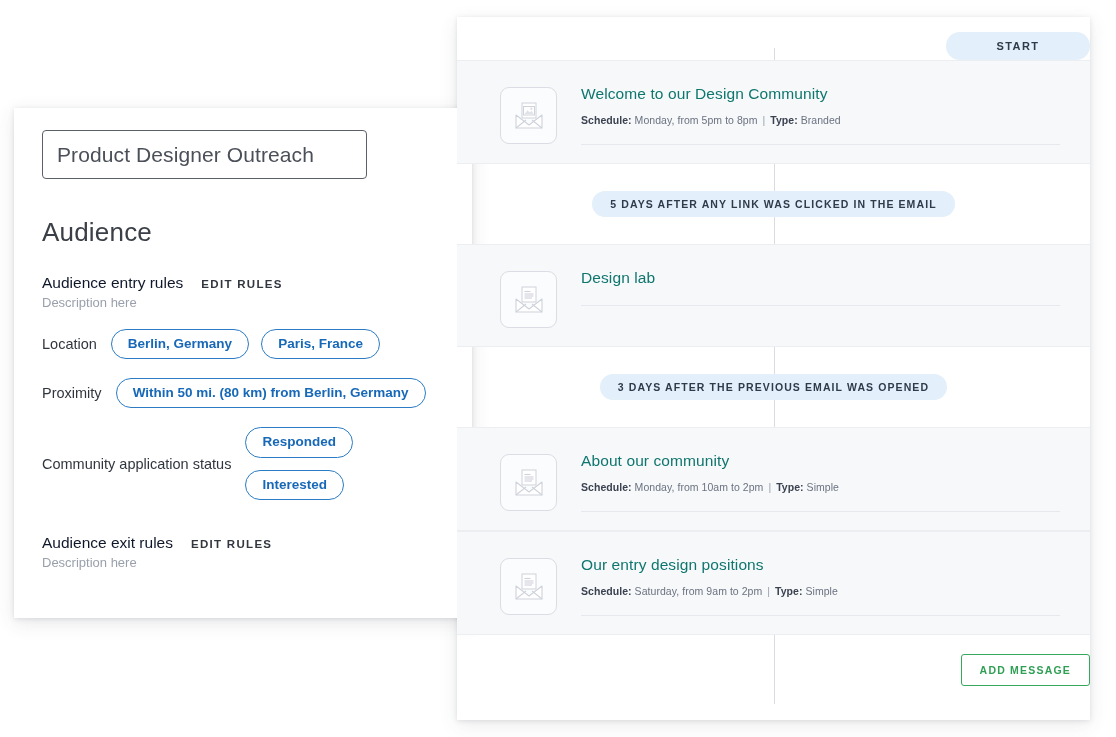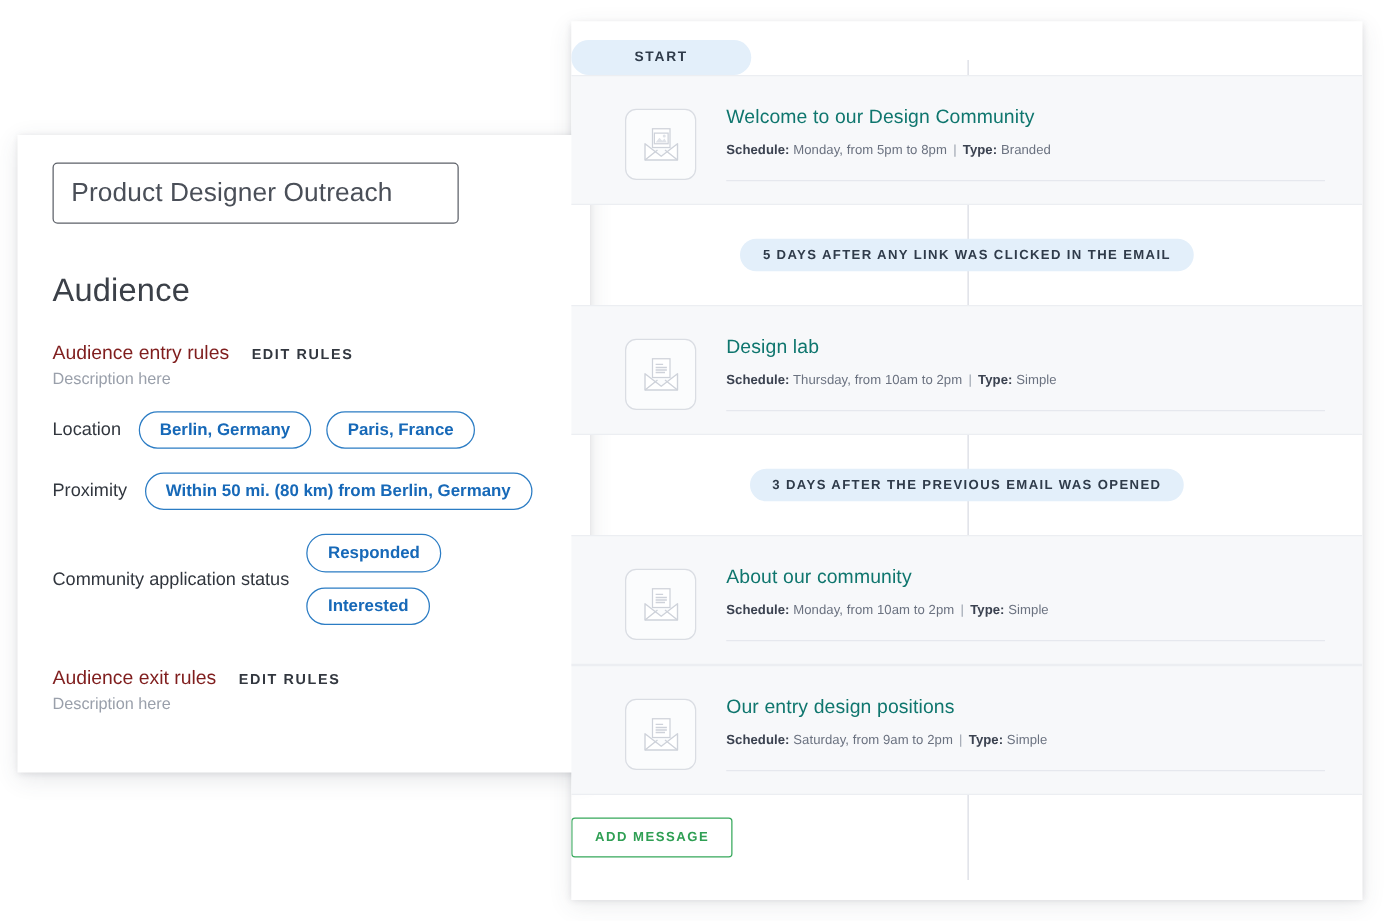--- a/index.html
+++ b/index.html
@@ -30,21 +30,21 @@
     box-shadow: 0 1px 5px rgba(60,64,80,0.13), 0 5px 18px rgba(60,64,80,0.10);
     overflow: hidden;
   }
 
   .flow-inner {
     position: relative;
     width: 100%;
     height: 100%;
     display: flex;
     flex-direction: column;
-    align-items: flex-start;
+    align-items: flex-end;
   }
 
   
   .connector {
     position: absolute;
     left: 50%;
     width: 1px;
     background: #d9dce3;
     z-index: 0;
   }
@@ -184,21 +184,21 @@
   }
 
   .rules-head {
     display: flex;
     align-items: baseline;
     gap: 18px;
     margin-top: 26px;
   }
   .rules-head-label {
     font-size: 15.5px;
-    color: #7f1d1d;
+    color: #0f172a;
   }
   .edit-rules {
     font-size: 11.5px;
     font-weight: bold;
     color: #32373f;
     letter-spacing: 1.3px;
     cursor: pointer;
   }
   .rules-desc {
     font-size: 13px;
@@ -272,21 +272,20 @@
                 <line x1="13.5" y1="9.5" x2="19.5" y2="9.5" stroke="#ced2da" stroke-width="1.1"></line>
                 <line x1="13.5" y1="12" x2="22.5" y2="12" stroke="#ced2da" stroke-width="1.1"></line>
                 <line x1="13.5" y1="14" x2="22.5" y2="14" stroke="#ced2da" stroke-width="1.1"></line>
                 <line x1="13.5" y1="16" x2="21" y2="16" stroke="#ced2da" stroke-width="1.1"></line>
                 <path d="M5 17 L18 27 L31 17 L31 30 L5 30 Z" fill="#ffffff" stroke="#ced2da" stroke-width="1.1" stroke-linejoin="round"></path>
                 <path d="M5 30 L15 22 M31 30 L21 22" stroke="#ced2da" stroke-width="1.1" fill="none"></path>
               </svg>
             </div>
             <div class="msg-body">
               <div class="msg-title">Design lab</div>
-              <div class="msg-meta"><b>Schedule:</b> Thursday, from 10am to 2pm <span class="sep">|</span> <b>Type:</b> Simple</div>
               <div class="msg-rule"></div>
             </div>
           </div>
           <div style="padding: 27px 0px; display: flex; justify-content: center; width: 100%; position: relative; z-index: 2;">
             <div class="pill-condition">3 DAYS AFTER THE PREVIOUS EMAIL WAS OPENED</div>
           </div>
           <div class="msg-card">
             <div class="msg-icon">
               <svg width="36" height="36" viewBox="0 0 36 36">
                 <rect x="11" y="5" width="14" height="15" fill="#ffffff" stroke="#ced2da" stroke-width="1"></rect>

